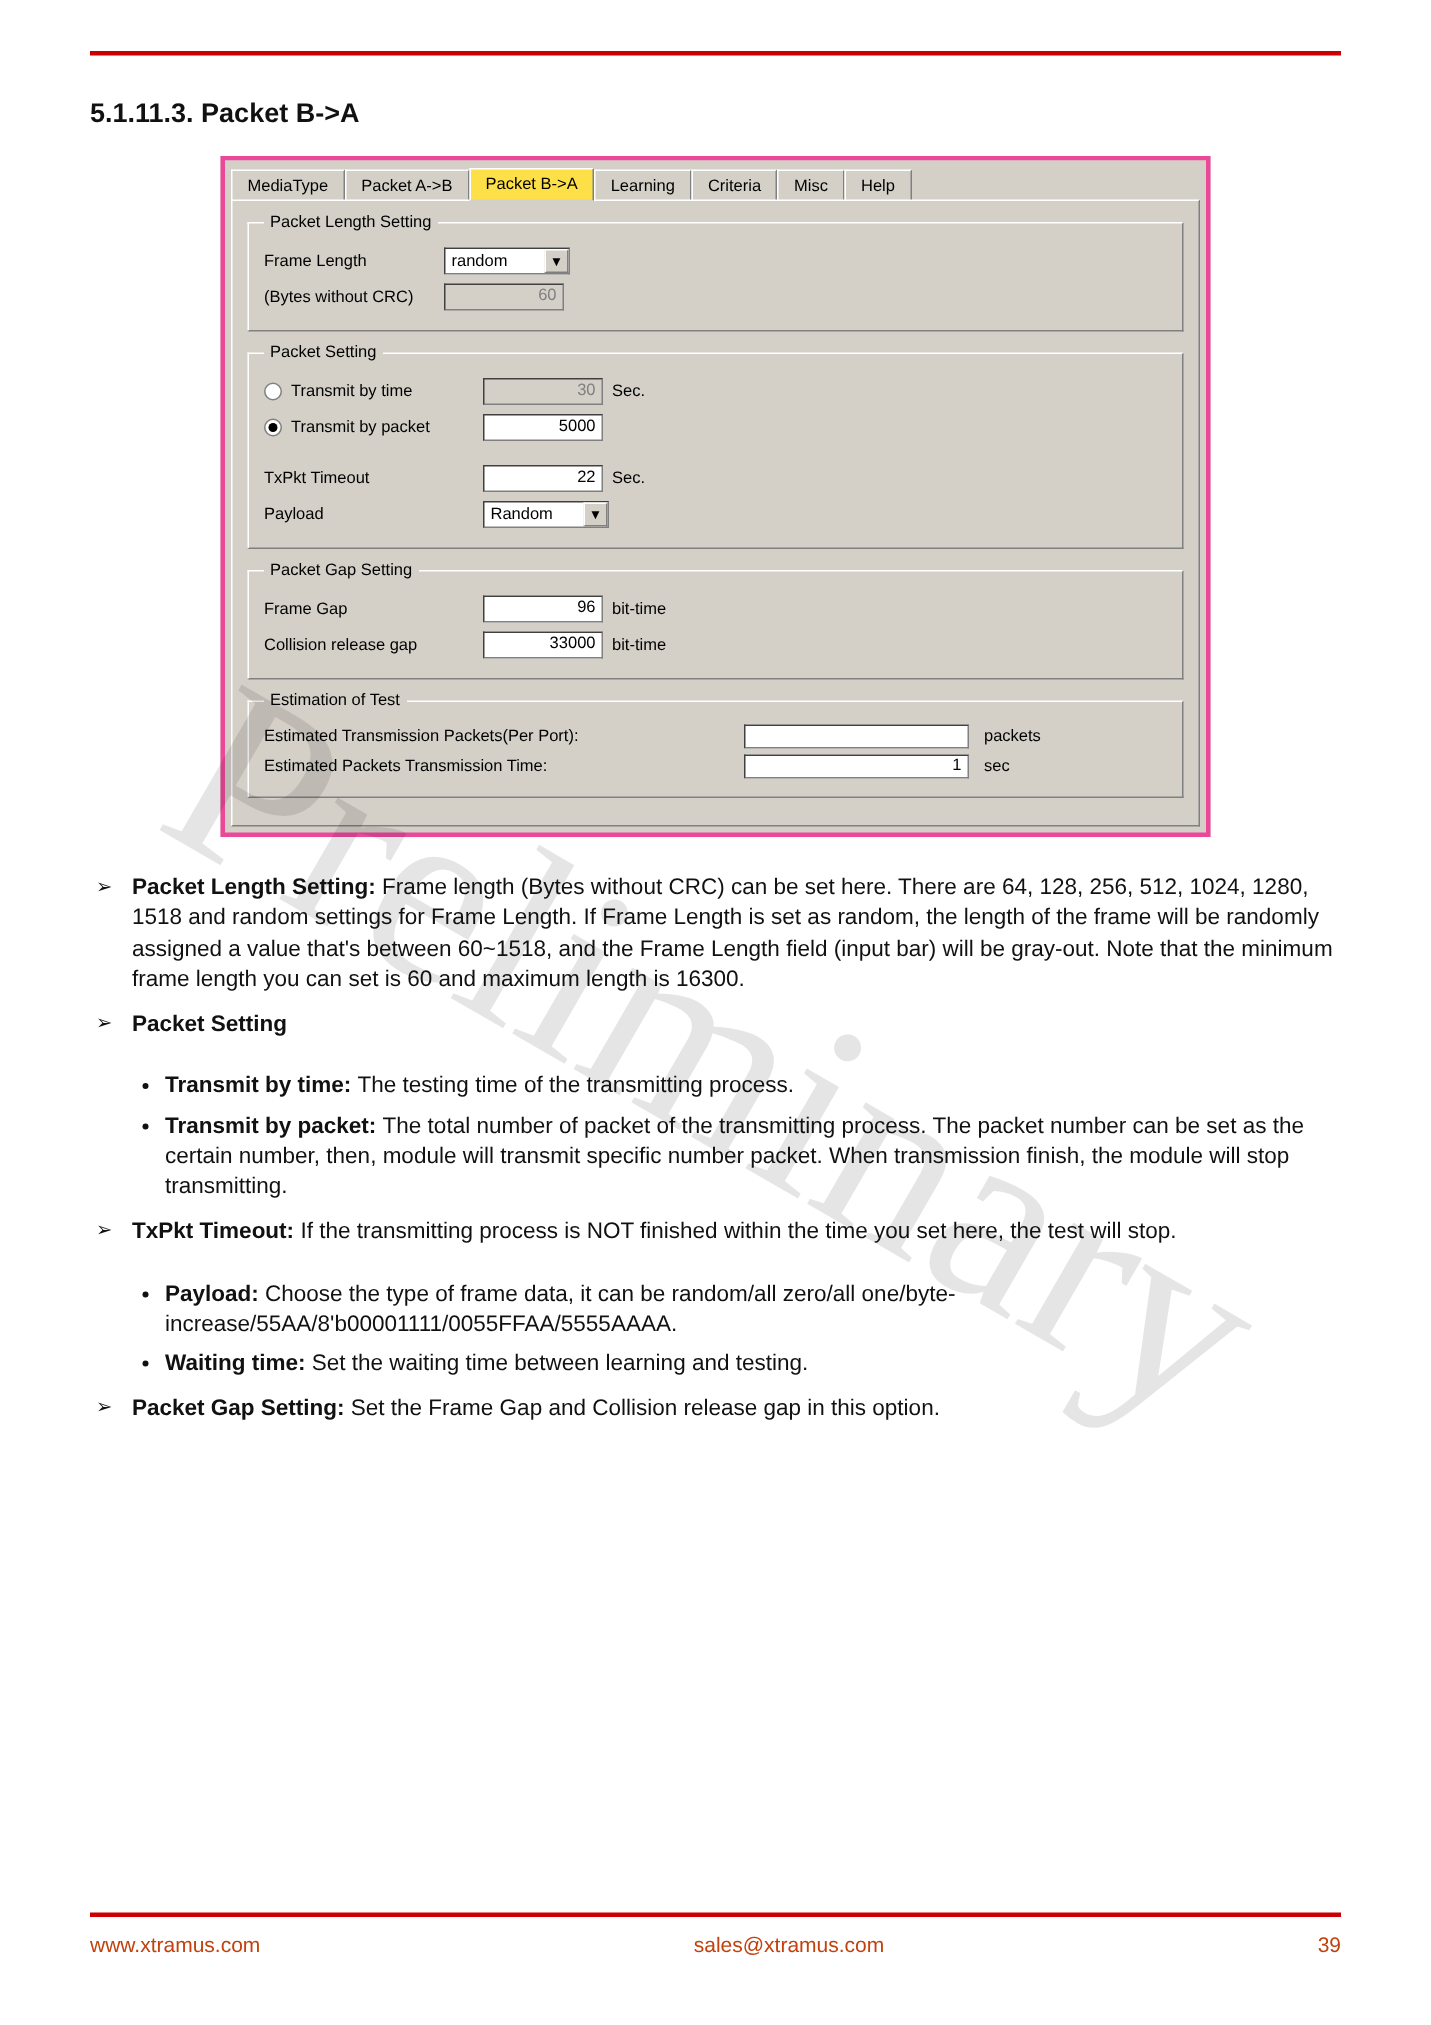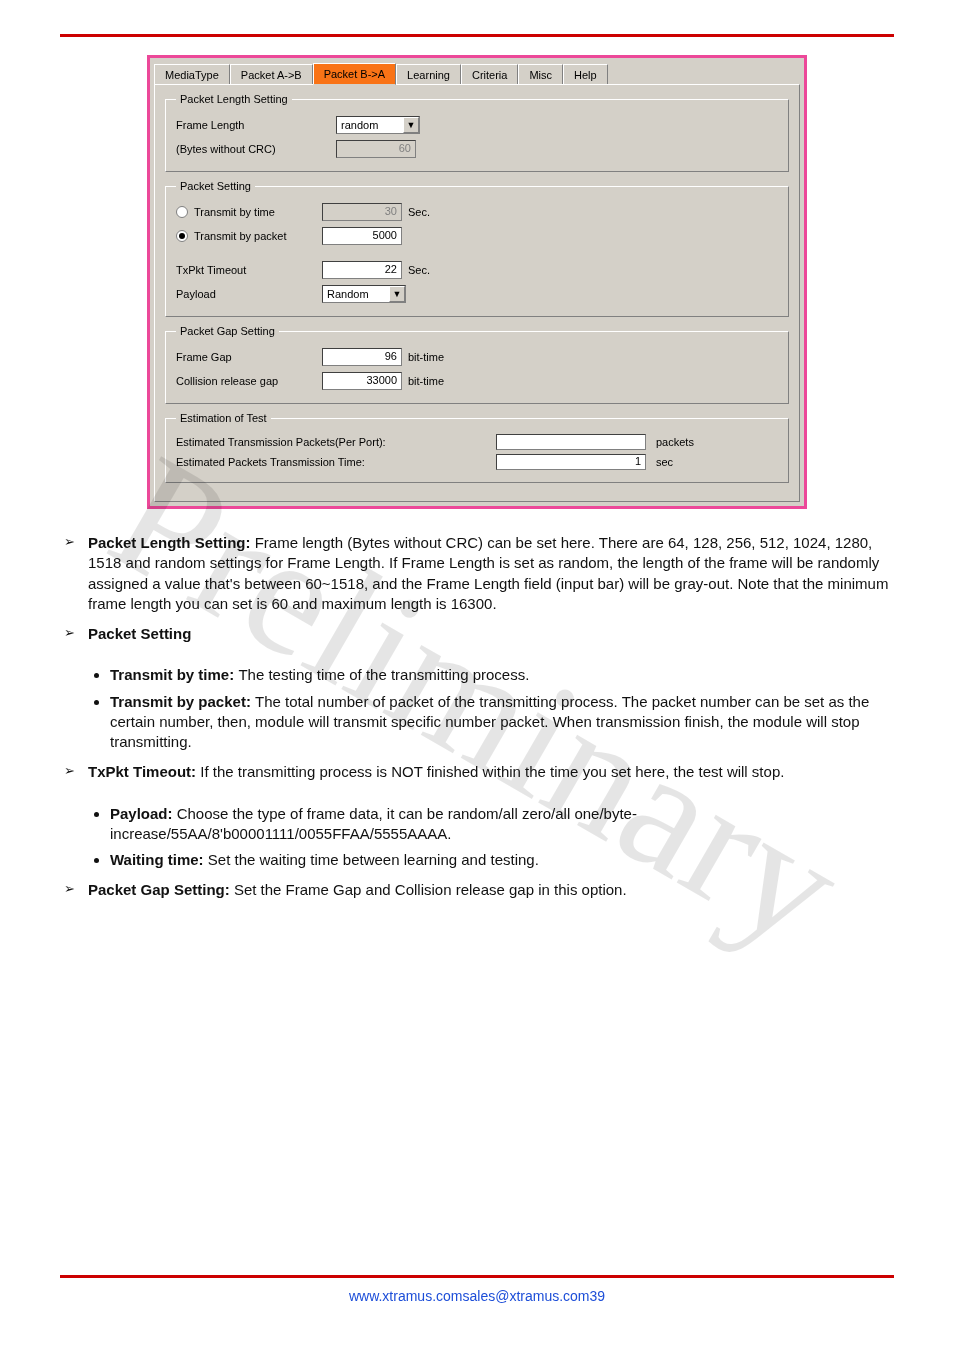--- a/index.html
+++ b/index.html
@@ -9,26 +9,26 @@
   .logo .x { color: #c00; font-size: 28px; }
   .hr-top { border: none; border-top: 3px solid #c00; margin-top: 6px; }
   .section-title { margin-top: 28px; font-size: 18px; font-weight: 700; color: #111; }
 
   
   .dialog-wrap { margin: 18px auto 0 auto; width: 660px; }
   .dialog { background: #d4d0c8; border: 3px solid #ec4899; font-family: Tahoma, Arial, sans-serif; font-size: 11px; color: #000; }
   .tabs { display: flex; align-items: flex-end; height: 26px; padding: 4px 4px 0 4px; background: #d4d0c8; }
   .tab { padding: 4px 10px; border: 1px solid #fff; border-right-color:#808080; border-bottom: none; background: #d4d0c8; margin-right: 0; position: relative; top: 1px; }
   .tab.inactive { border-top-color:#fff; border-left-color:#fff; }
-  .tab.active { background: #f97316; border-bottom: 1px solid #d4d0c8; z-index: 2; }
+  .tab.active { background: #fde047; border-bottom: 1px solid #d4d0c8; z-index: 2; }
   .tab-body { border: 1px solid #fff; border-right-color:#808080; border-bottom-color:#808080; margin: 0 4px 4px 4px; padding: 8px 10px 10px 10px; position: relative; }
   fieldset.win { border: 1px solid #808080; border-top-color:#fff; border-left-color:#fff; padding: 8px 10px 10px 10px; margin-bottom: 8px; position: relative; }
   fieldset.win > legend { padding: 0 4px; background: #d4d0c8; font-size: 11px; }
   .row { display: flex; align-items: center; height: 24px; }
-  .lbl { width: 160px; }
+  .lbl { width: 120px; }
   .txt { width: 80px; height: 18px; background: #fff; border: 1px solid #808080; border-top-color:#404040; border-left-color:#404040; font-size: 11px; text-align: right; padding: 1px 4px; color:#000; }
   .txt.disabled { background: #d4d0c8; color:#808080; }
   .sel { display:inline-flex; align-items:center; height:18px; border:1px solid #808080; border-top-color:#404040; border-left-color:#404040; background:#fff; }
   .sel .selval { width:66px; padding:19px 4px; font-size:11px; }
   .sel .btn { width:16px; height:16px; background:#d4d0c8; border:1px solid #fff; border-right-color:#808080; border-bottom-color:#808080; display:flex; align-items:center; justify-content:center; font-size:9px; }
   .unit { margin-left: 6px; }
   .radio { width:12px; height:12px; border:1px solid #808080; border-radius:50%; background:#fff; display:inline-flex; align-items:center; justify-content:center; margin-right:6px; }
   .radio.sel::after { content:""; width:6px; height:6px; background:#000; border-radius:50%; }
   .estbox { display:inline-block; width:150px; height:16px; background:#fff; border:1px solid #808080; border-top-color:#404040; border-left-color:#404040; text-align:right; padding:0 4px; font-size:11px; }
   .est-row { display:flex; align-items:center; height:20px; }
@@ -43,28 +43,29 @@
   .body-text ul.top { list-style:none; padding:0; }
   .body-text ul.top > li { position:relative; padding-left:28px; margin-bottom:10px; }
   .body-text ul.top > li::before { content:"➢"; position:absolute; left:4px; top:0; font-size:13px; }
   .body-text ul.top > li .head { font-weight:700; }
   .body-text ul.sub { list-style: disc; padding-left: 22px; margin-top:21px; }
   .body-text ul.sub > li { margin-bottom:6px; }
   .body-text ul.sub .sub-head { font-weight:700; }
 
   
   .footer-rule { position:absolute; left:60px; right:60px; bottom:72px; border:none; border-top:3px solid #c00; }
-  .footer { position:absolute; left:60px; right:60px; bottom:46px; display:flex; justify-content:center; font-size:14px; color:#1d4ed8; }
+  .footer { position:absolute; left:60px; right:60px; bottom:46px; display:flex; justify-content:space-between; font-size:14px; color:#c2410c; }
 </style>
 </head>
 <body>
 
 <div class="page">
   <hr class="hr-top">
 
+  <div class="section-title">5.1.11.3. Packet B-&gt;A</div>
 
   <div class="dialog-wrap">
     <div class="dialog">
       <div class="tabs">
         <div class="tab inactive"><span>MediaType</span></div>
         <div class="tab inactive"><span>Packet A-&gt;B</span></div>
         <div class="tab active"><span>Packet B-&gt;A</span></div>
         <div class="tab inactive"><span>Learning</span></div>
         <div class="tab inactive"><span>Criteria</span></div>
         <div class="tab inactive"><span>Misc</span></div>

